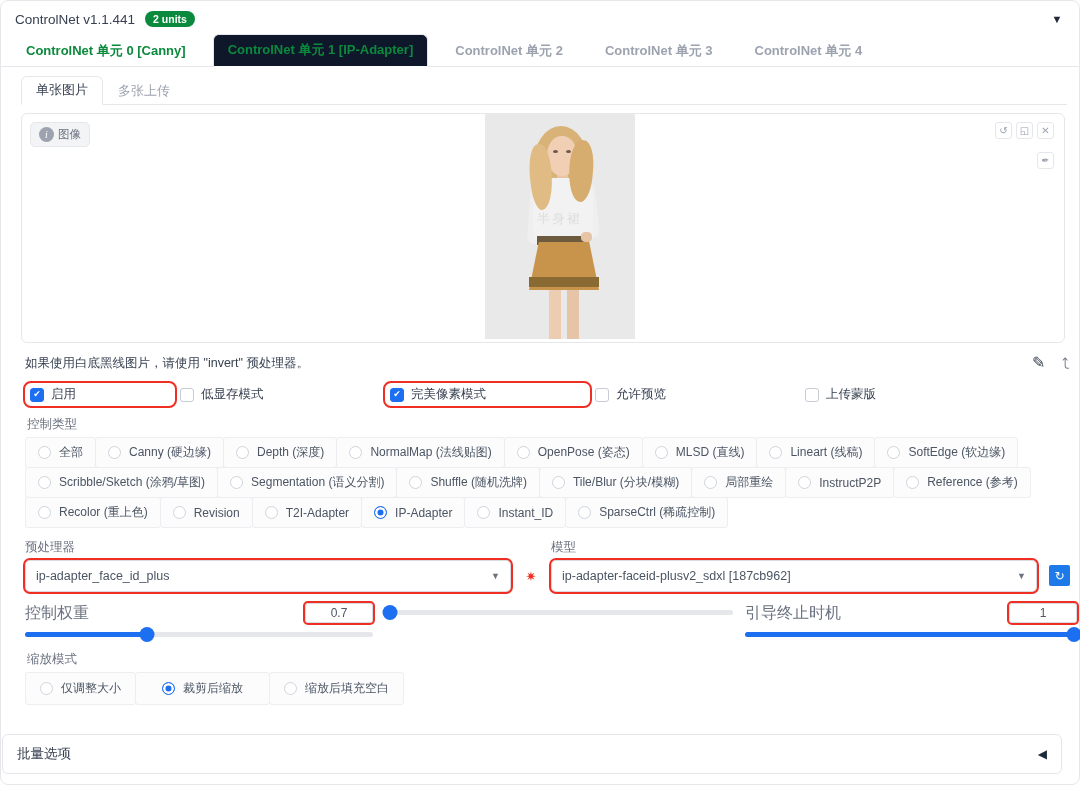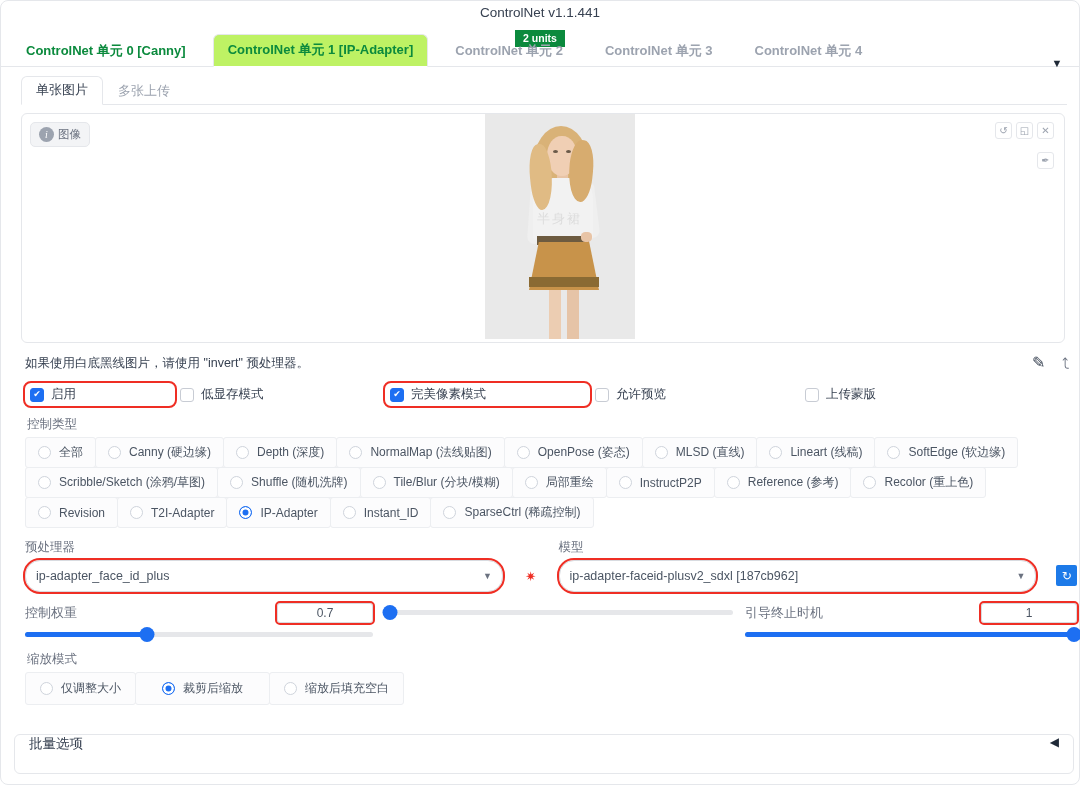--- a/index.html
+++ b/index.html
@@ -14,29 +14,28 @@
   .panel {
     position: relative;
     width: 1080px; height: 785px;
     background: #ffffff;
     border: 1px solid #e5e7eb;
     border-radius: 8px;
   }
   
   .acc-header {
     display: flex; align-items: center;
-    height: 36px; padding: 4px 14px;
+    height: 36px; padding: 12px 14px;
     gap: 10px;
-    flex-direction: column;
   }
   .acc-title { font-size: 13.5px; color: #374151; }
   .badge {
     background: #0b8a3d; color: #fff;
     font-size: 10.5px; font-weight: bold;
-    padding: 3px 8px; border-radius: 0;
+    padding: 3px 8px; border-radius: 8px;
     line-height: 1;
   }
   .acc-caret {
     margin-left: auto;
     font-size: 11px; color: #1f2937;
     width: 16px; text-align: center;
     cursor: pointer;
   }
   
   .tabs {
@@ -54,21 +53,21 @@
     cursor: pointer;
     border: 1px solid transparent;
     border-bottom: none;
     white-space: nowrap;
     position: relative; top: 1px;
     background: transparent;
   }
   .tab.green { color: #0b8a3d; }
   .tab.active {
     color: #0b8a3d;
-    background: #bef264;
+    background: #0f172a;
     border: 1px solid #e5e7eb;
     border-bottom: 1px solid #fff;
     border-radius: 6px 6px 0 0;
   }
   
   .unit-body {
     padding: 8px 12px 0 12px;
   }
   .subtabs {
     display: flex; align-items: flex-end;
@@ -212,27 +211,27 @@
     white-space: nowrap;
     border-radius: 3px;
   }
   .rd {
     width: 13px; height: 13px; border-radius: 50%;
     border: 1px solid #cfd4dc; background: #fff; flex: none;
     display: flex; align-items: center; justify-content: center;
   }
   .rd.on { border-color: #1d6ff2; background: #1d6ff2; box-shadow: inset 0 0 0 2.5px #fff; }
   
-  .dd-row { display: flex; margin: 12px 0 0 12px; width: 1052px; align-items: flex-end; gap: 12px; }
+  .dd-row { display: flex; margin: 12px 0 0 12px; width: 1052px; align-items: flex-end; gap: 4px; }
   .dd-col { display: flex; flex-direction: column; }
   .dd-label { font-size: 12.5px; color: #6b7280; margin-bottom: 4px; }
   .dd {
     display: flex; align-items: center;
     height: 32px;
-    border: 1px solid #d8dbe0; border-radius: 15px;
+    border: 1px solid #d8dbe0; border-radius: 5px;
     background: #fff;
     font-size: 12.5px; color: #4b5563;
     padding: 0 10px;
     cursor: pointer;
   }
   .dd.hl { outline: 2px solid #ef2e24; }
   .dd .caret { margin-left: auto; font-size: 9px; color: #6b7280; }
   .btn-sq {
     width: 20px; height: 20px;
     display: flex; align-items: center; justify-content: center;
@@ -241,48 +240,48 @@
   .btn-refresh {
     width: 21px; height: 21px; background: #1d7ae8; color: #fff;
     border-radius: 2px; font-size: 12px;
     display: flex; align-items: center; justify-content: center;
     cursor: pointer;
   }
   
   .sl-row { display: flex; margin: 10px 0 0 12px; width: 1052px; gap: 0; }
   .sl-group { display: flex; flex-direction: column; }
   .sl-top { display: flex; align-items: center; height: 22px; }
-  .sl-name { font-size: 13px; color: #6b7280; }
+  .sl-name { font-size: 16px; color: #6b7280; }
   .sl-val {
     margin-left: auto;
-    width: 96px; height: 20px;
+    width: 68px; height: 20px;
     border: 1px solid #d8dbe0; border-radius: 3px;
     background: #fff;
     font-size: 12px; color: #4b5563;
     display: flex; align-items: center; justify-content: center;
   }
   .sl-val.hl { outline: 2px solid #ef2e24; }
   .track {
     position: relative; height: 5px; border-radius: 3px;
     background: #e6e7ea; margin-top: 8px;
   }
   .fill { position: absolute; left: 0; top: 0; height: 5px; border-radius: 3px; background: #1d6ff2; }
   .knob {
     position: absolute; top: -5px; width: 15px; height: 15px;
     border-radius: 50%; background: #1d6ff2;
     transform: translateX(-50%);
     cursor: pointer;
   }
   
   .footer-acc {
-    position: absolute; left: 13px; bottom: 10px;
+    position: absolute; left: 1px; bottom: 10px;
     width: 1060px; height: 40px;
     border: 1px solid #e5e7eb; border-radius: 6px;
     background: #fff;
-    display: flex; align-items: flex-start;
+    display: flex; align-items: center;
     padding: 0 14px;
   }
   .footer-acc .t { font-size: 13.5px; color: #374151; }
   .footer-acc .c { margin-left: auto; font-size: 12px; color: #1f2937; cursor: pointer; }
 </style>
 </head>
 <body>
 
 <div class="panel">
 
@@ -408,20 +407,24 @@
           <span class="rd"></span>
           <span>SoftEdge (软边缘)</span>
         </div>
 
       <div class="radio-chip">
           <span class="rd"></span>
           <span>Scribble/Sketch (涂鸦/草图)</span>
         </div>
       <div class="radio-chip">
           <span class="rd"></span>
+          <span>Segmentation (语义分割)</span>
+        </div>
+      <div class="radio-chip">
+          <span class="rd"></span>
           <span>Shuffle (随机洗牌)</span>
         </div>
       <div class="radio-chip">
           <span class="rd"></span>
           <span>Tile/Blur (分块/模糊)</span>
         </div>
       <div class="radio-chip">
           <span class="rd"></span>
           <span>局部重绘</span>
         </div>

